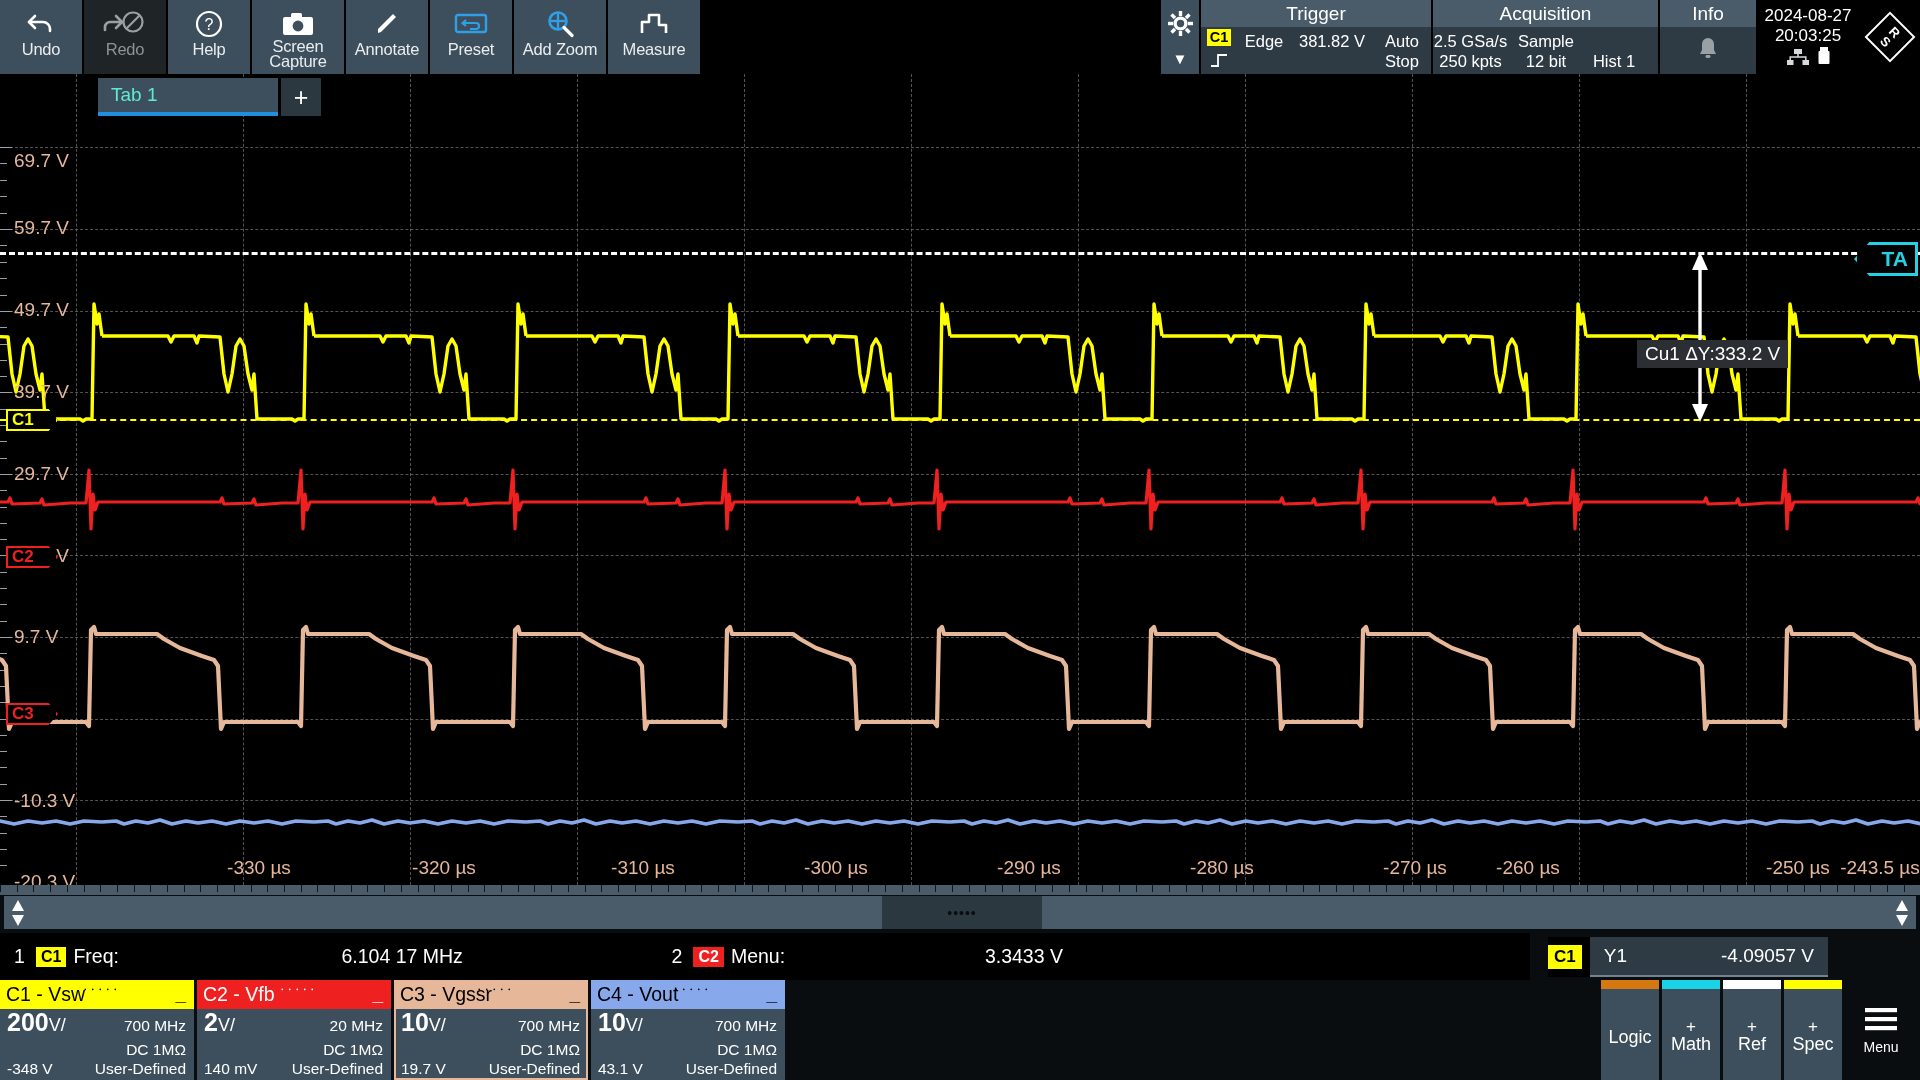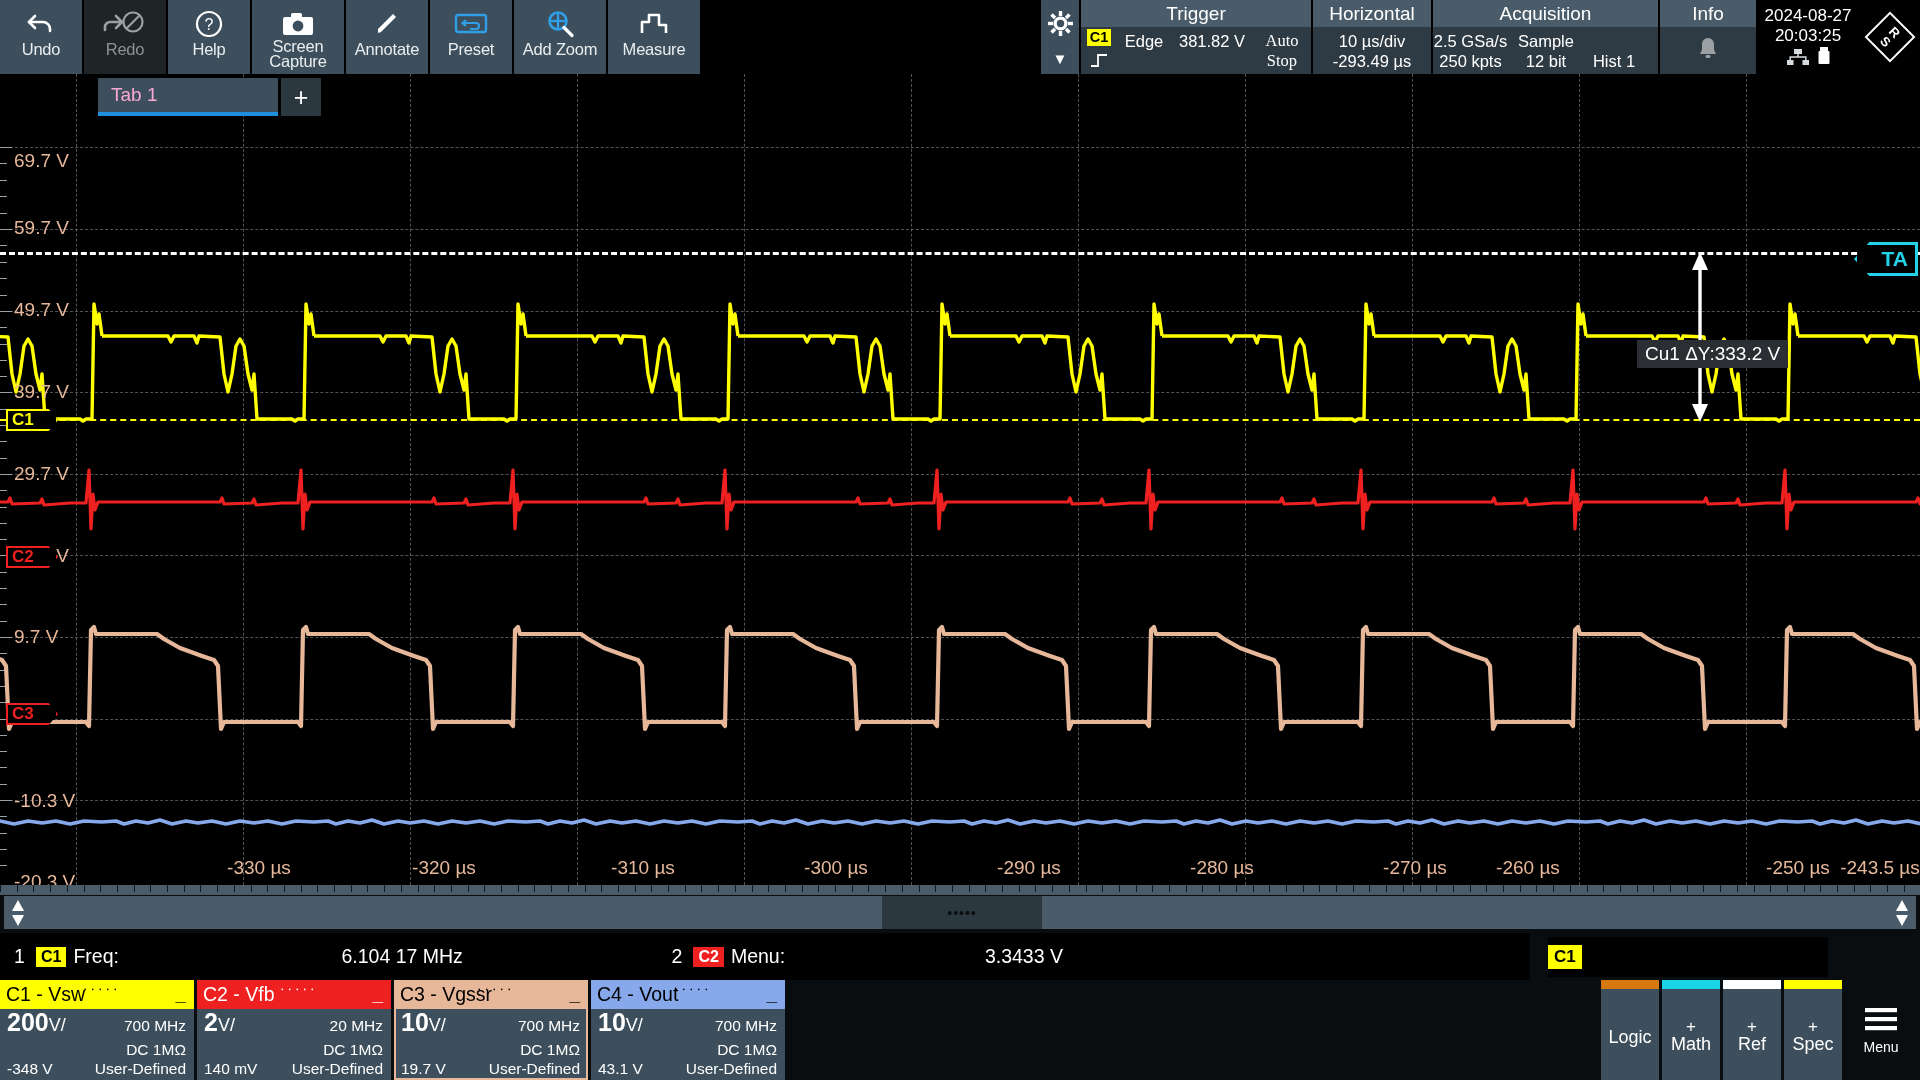--- a/index.html
+++ b/index.html
@@ -72,21 +72,21 @@
   .whiteline{ position:absolute; left:0; right:0; height:0; border-top:3px dashed #ffffff; }
   .ta-marker{ position:absolute; right:2px; height:34px; width:64px; border:3px solid #22d3e8; color:#22d3e8;
     font-size:21px; font-weight:bold; display:flex; align-items:center; justify-content:flex-end; padding-right:7px;
     clip-path: polygon(24% 0, 100% 0, 100% 100%, 24% 100%, 0 50%); background:#000;}
   .cu-badge{ position:absolute; background:#2b2f33; color:#fff; font-size:19px; padding:3px 8px; white-space:nowrap;}
   .cu-right{ position:absolute; color:#ffff00; font-size:19px; }
   .arrowcol{ position:absolute; width:22px; }
 
   
   .tabbar{ position:absolute; left:98px; top:78px; display:flex; z-index:6;}
-  .tab{ width:180px; height:38px; background:#3d4f5c; color:#f9a8d4; font-size:19px;
+  .tab{ width:180px; height:38px; background:#3d4f5c; color:#5eead4; font-size:19px;
     display:flex; align-items:center; padding-left:13px; border-bottom:4px solid #1f8fe0; cursor:pointer;}
   .tabplus{ width:40px; height:38px; background:#2b3840; color:#fff; font-size:25px;
     display:flex; align-items:center; justify-content:center; margin-left:3px; cursor:pointer;}
 
   
   .scrollrow{ position:absolute; left:0; top:885px; width:1920px; height:48px; background:#0a0d0f;}
   .ticksstrip{ position:absolute; left:0; top:0; width:1920px; height:10px; background:#4a5c69;}
   .ticksstrip i{ position:absolute; top:0; width:0; height:7px; border-left:1px solid #10161a;}
   .sbar{ position:absolute; left:4px; top:11px; width:1912px; height:33px; background:#4a5c69; display:flex; align-items:center;}
   .sb-arrows{ width:28px; display:flex; flex-direction:column; align-items:center; justify-content:center; gap:2px;}
@@ -256,36 +256,27 @@
           </div>
         </div>
         <div class="grp-col" style="width:54px;">
           <div class="r1">Edge</div>
           <div class="r2">&nbsp;</div>
         </div>
         <div class="grp-col" style="width:82px;">
           <div class="r1">381.82 V</div>
           <div class="r2">&nbsp;</div>
         </div>
-        <div class="grp-col" style="width:58px;font-family:Liberation Serif, serif;">
+        <div class="grp-col" style="width:58px;">
           <div class="r1">Auto</div>
           <div class="r2">Stop</div>
         </div>
       </div>
     </div>
 
-    <div class="grp hor-grp">
-      <div class="grp-title">Horizontal</div>
-      <div class="grp-body">
-        <div class="grp-col" style="width:118px;">
-          <div class="r1">10 µs/div</div>
-          <div class="r2">-293.49 µs</div>
-        </div>
-      </div>
-    </div>
 
     <div class="grp acq-grp">
       <div class="grp-title">Acquisition</div>
       <div class="grp-body">
         <div class="grp-col" style="width:75px;">
           <div class="r1">2.5 GSa/s</div>
           <div class="r2">250 kpts</div>
         </div>
         <div class="grp-col" style="width:76px;">
           <div class="r1">Sample</div>
@@ -686,20 +677,24 @@
     <span class="meas-name" style="width:268px;">Freq:</span>
     <span class="meas-val" style="width:330px;">6.104 17 MHz</span>
     <span class="meas-idx">2</span>
     <span class="chip c2">C2</span>
     <span class="meas-name" style="width:254px;">Menu:</span>
     <span class="meas-val">3.3433 V</span>
   </div>
 
   <div class="cursorbox">
     <span class="cb-chip">C1</span>
+    <div class="cb-field">
+      <span class="k">Y1</span>
+      <span class="v">-4.09057 V</span>
+    </div>
   </div>
 
   <div class="chbar">
 
     <div class="chcard">
       <div class="chhead" style="background:#ffff00;color:#000;">
         <span class="nm">C1 - Vsw</span>
         <span class="dots">․․․․․</span>
         <span class="dash">_</span>
       </div>

